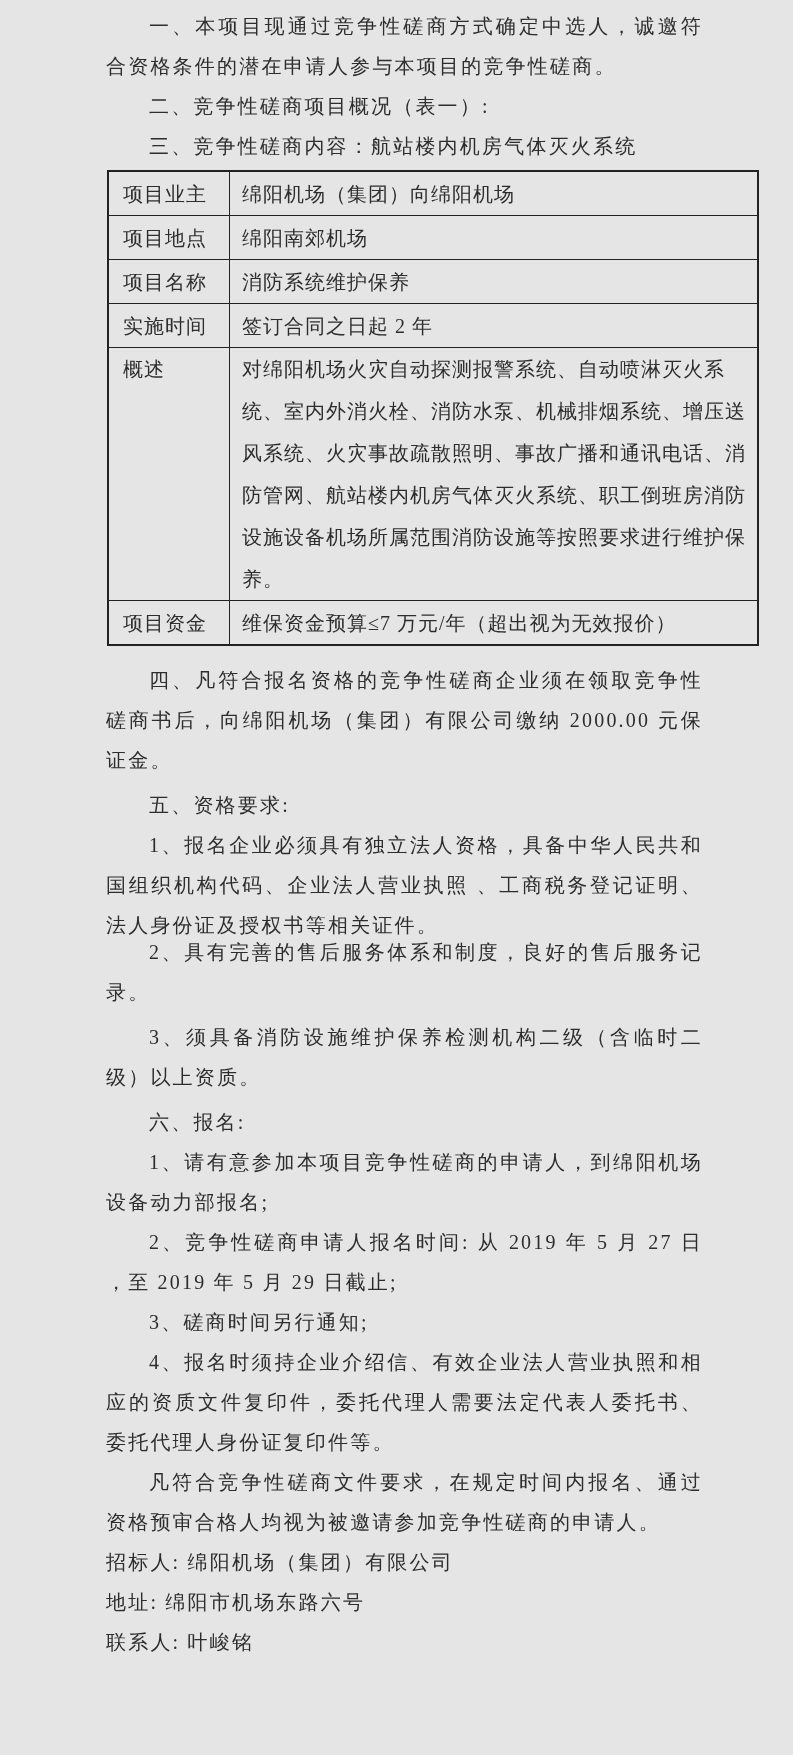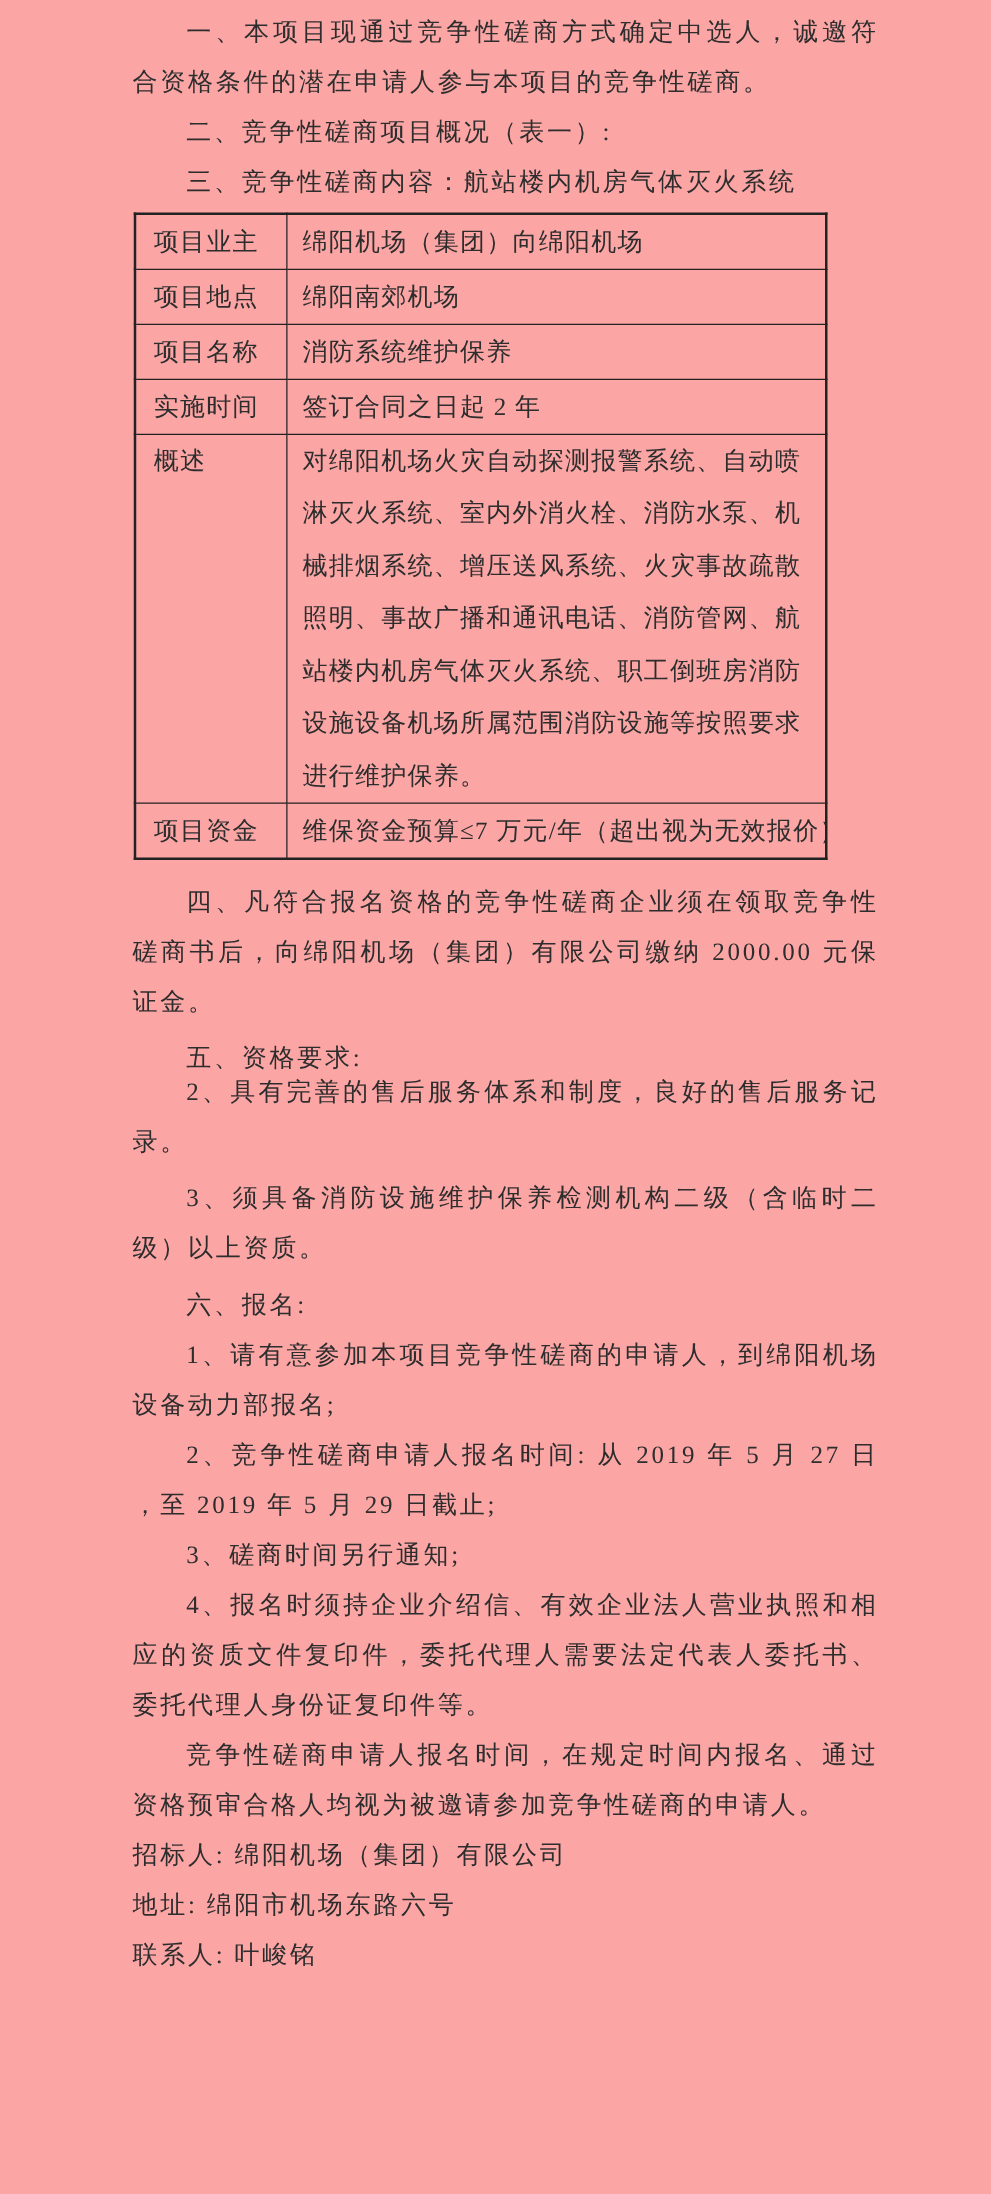--- a/index.html
+++ b/index.html
@@ -1,33 +1,33 @@
 <!DOCTYPE html>
 <html><head>
 <meta charset="utf-8">
 <title>竞争性磋商公告</title>
 <style>
   html,body{margin:0;padding:0;background:#ffffff;}
   .page{
     position:relative;
     width:793px;height:1755px;box-sizing:border-box;
     padding:6px 90px 0 106px;
-    background:#fca5a5;color:#2d2d2d;
+    background:#e5e5e5;color:#2d2d2d;
     font-family:"Liberation Serif","DejaVu Serif",serif;
     font-size:20px;line-height:40px;letter-spacing:2.2px;
     overflow:hidden;
   }
   .p{margin:0;text-align:justify;}
   .ind{text-indent:2.15em;}
   .tight{margin-top:-13px;}
   .gap-lg{margin-top:14px;}
   .gap-sm{margin-top:5px;}
   .info-table{
     border-collapse:collapse;table-layout:fixed;
-    width:555px;margin:4px 0 4px 1px;
+    width:652px;margin:4px 0 4px 1px;
     border:2px solid #222222;
   }
   .info-table td{
     border:1px solid #222222;
     padding:0 8px 0 12px;
     line-height:42px;
     letter-spacing:1px;
     vertical-align:middle;
     text-align:left;
     overflow:hidden;
@@ -69,25 +69,26 @@
       </tr>
       <tr class="single">
         <td class="col-label">项目资金</td>
         <td class="nowrap">维保资金预算≤7 万元/年（超出视为无效报价）</td>
       </tr>
     </tbody>
   </table>
 
   <p class="p ind gap-lg">四、凡符合报名资格的竞争性磋商企业须在领取竞争性磋商书后，向绵阳机场（集团）有限公司缴纳 2000.00 元保证金。</p>
   <p class="p ind gap-sm">五、资格要求:</p>
+  <p class="p ind">1、报名企业必须具有独立法人资格，具备中华人民共和国组织机构代码、企业法人营业执照 、工商税务登记证明、法人身份证及授权书等相关证件。</p>
   <p class="p ind tight">2、具有完善的售后服务体系和制度，良好的售后服务记录。</p>
   <p class="p ind gap-sm">3、须具备消防设施维护保养检测机构二级（含临时二级）以上资质。</p>
   <p class="p ind gap-sm">六、报名:</p>
   <p class="p ind">1、请有意参加本项目竞争性磋商的申请人，到绵阳机场设备动力部报名;</p>
   <p class="p ind">2、竞争性磋商申请人报名时间: 从 2019 年 5 月 27 日 ，至 2019 年 5 月 29 日截止;</p>
   <p class="p ind">3、磋商时间另行通知;</p>
   <p class="p ind">4、报名时须持企业介绍信、有效企业法人营业执照和相应的资质文件复印件，委托代理人需要法定代表人委托书、委托代理人身份证复印件等。</p>
-  <p class="p ind">竞争性磋商申请人报名时间，在规定时间内报名、通过资格预审合格人均视为被邀请参加竞争性磋商的申请人。</p>
+  <p class="p ind">凡符合竞争性磋商文件要求，在规定时间内报名、通过资格预审合格人均视为被邀请参加竞争性磋商的申请人。</p>
   <p class="p">招标人: 绵阳机场（集团）有限公司</p>
   <p class="p">地址: 绵阳市机场东路六号</p>
   <p class="p">联系人: 叶峻铭</p>
 
 </div>
 
 </body></html>

